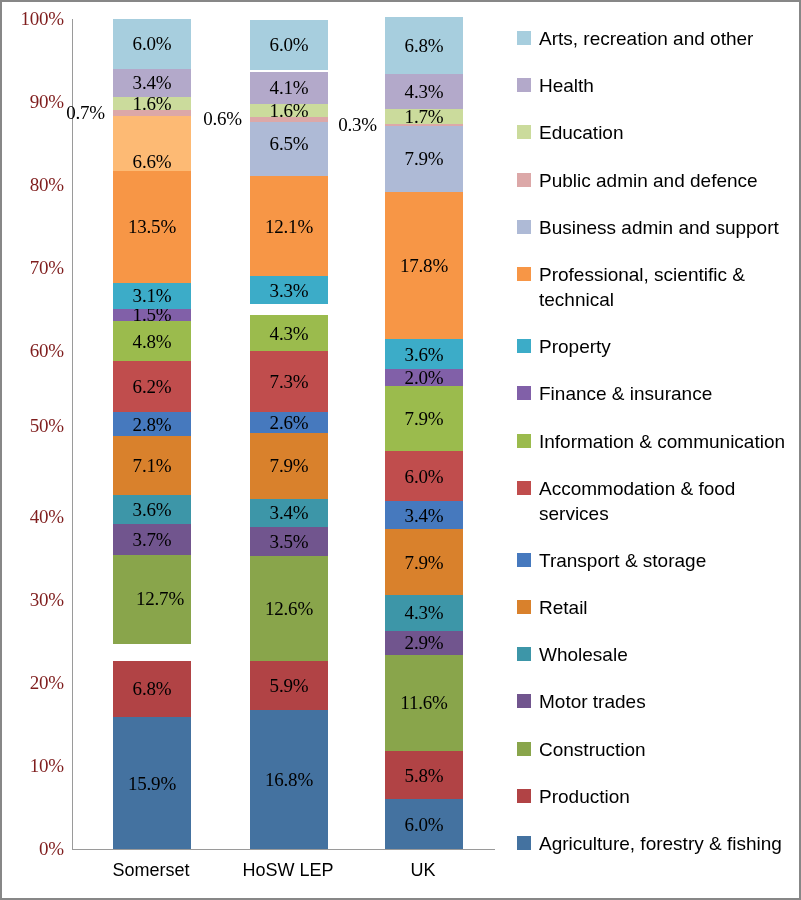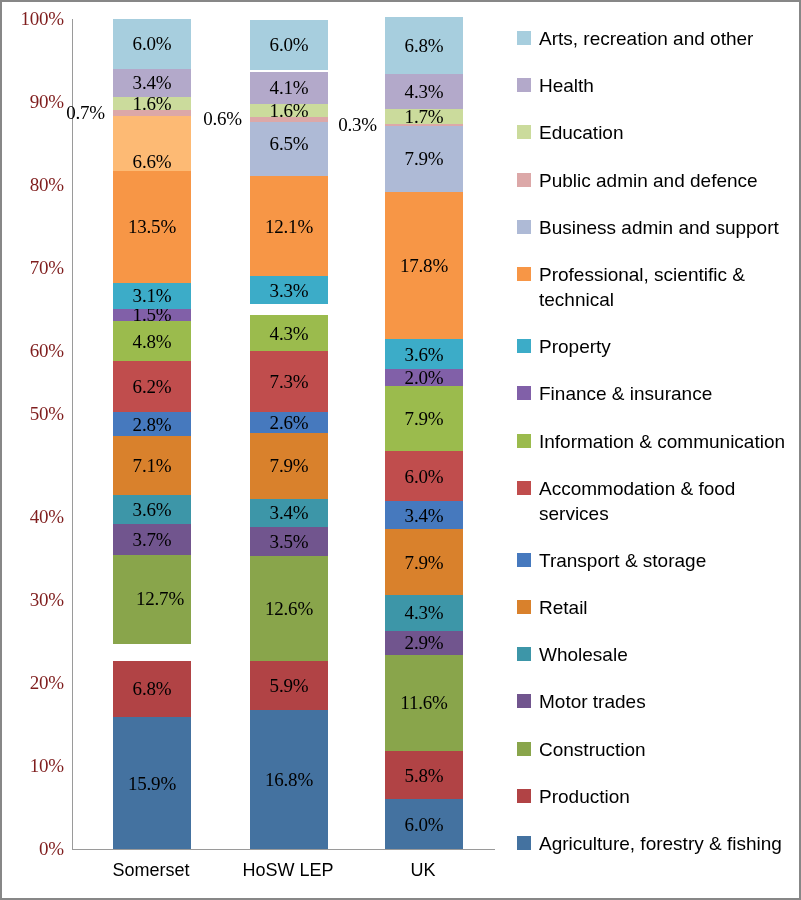--- a/index.html
+++ b/index.html
@@ -130,21 +130,21 @@
 <body>
 
 <div id="root">
 
   <div id="y-axis-labels">
       <div class="y-tick" style="top: 847px;">0%</div>
       <div class="y-tick" style="top: 764px;">10%</div>
       <div class="y-tick" style="top: 681px;">20%</div>
       <div class="y-tick" style="top: 598px;">30%</div>
       <div class="y-tick" style="top: 515px;">40%</div>
-      <div class="y-tick" style="top: 412px; margin-left: 17px;">50%</div>
+      <div class="y-tick" style="top: 424px; margin-left: 17px;">50%</div>
       <div class="y-tick" style="top: 349px;">60%</div>
       <div class="y-tick" style="top: 266px;">70%</div>
       <div class="y-tick" style="top: 183px;">80%</div>
       <div class="y-tick" style="top: 100px;">90%</div>
       <div class="y-tick" style="top: 17px;">100%</div>
     </div>
 
   <div id="plot-area">
     <div class="bar-column" id="bar-col-0">
         <div class="segment" style="bottom: 0px; height: 131.97px; background: rgb(68, 114, 160);">

